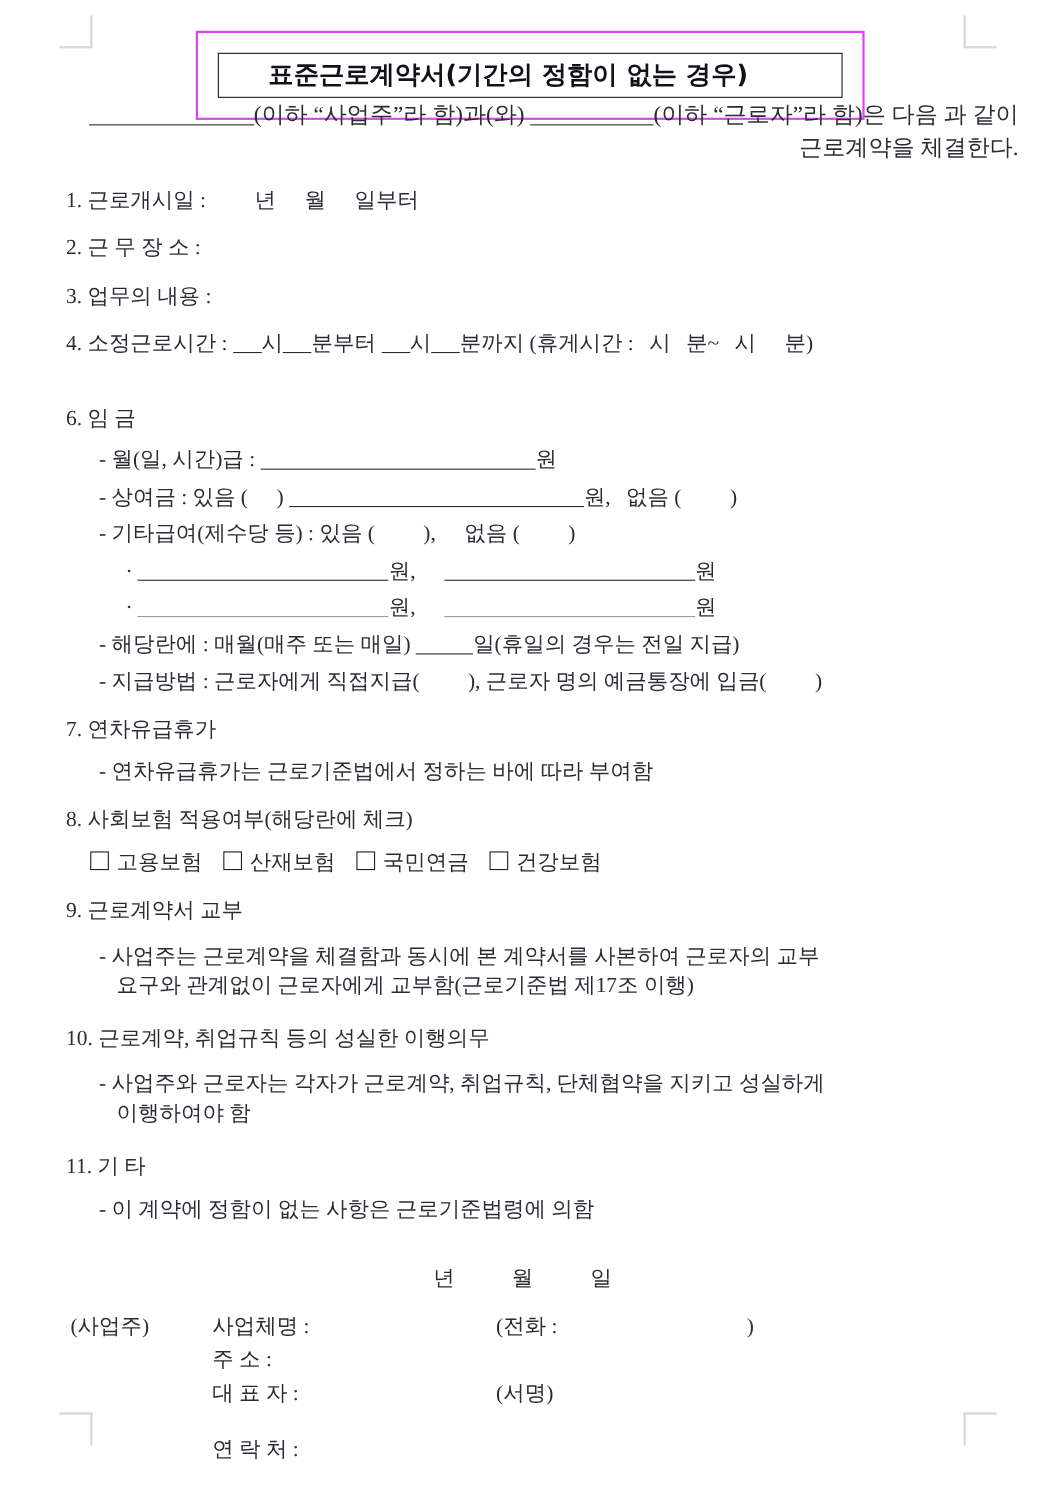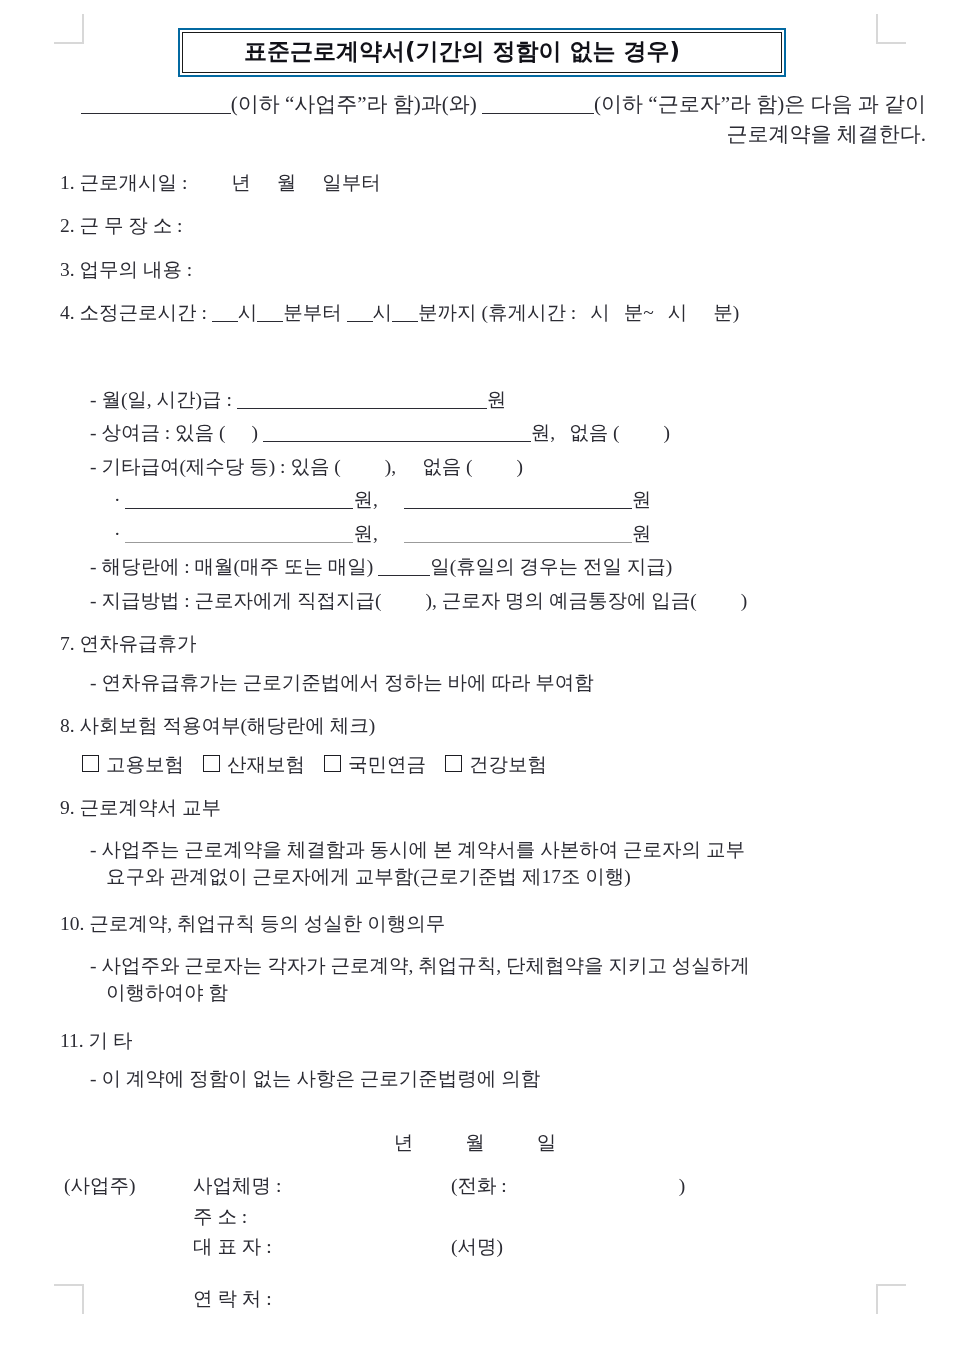--- a/index.html
+++ b/index.html
@@ -38,22 +38,22 @@
     padding: 0;
   }
 
   .title-wrap {
     position: absolute;
     left: 178px;
     top: 28px;
     width: 608px;
   }
   .title-box {
-    border: 2px solid #0369a1;
-    padding: 2px;
+    border: 2px solid #d946ef;
+    padding: 18px;
   }
   .title-inner {
     border: 1px solid #1a1a1a;
     text-align: center;
     padding: 3px 0 5px 0;
     position: relative;
   }
   .title-text {
     font-family: "DejaVu Sans", "Liberation Sans", sans-serif;
     font-weight: bold;
@@ -213,20 +213,21 @@
 
     <div class="gap-l"></div>
 
     <div class="item"><span class="num">4.</span> <span>소정근로시간 :</span> <span class="ul ul-s"></span><span>시</span><span class="ul ul-s"></span><span>분부터</span> <span class="ul ul-s"></span><span>시</span><span class="ul ul-s"></span><span>분까지</span> <span>(휴게시간 :</span><span class="sp sp-s"></span><span>시</span><span class="sp sp-s"></span><span>분~</span><span class="sp sp-s"></span><span>시</span><span class="sp sp-m"></span><span>분)</span></div>
 
     <div class="gap-l"></div>
 
 
     <div class="gap-l"></div>
 
+    <div class="item"><span class="num">6.</span> <span>임  금</span></div>
 
     <div class="gap-m"></div>
 
     <div class="sub"><span>-</span> <span>월(일, 시간)급 :</span> <span class="ul ul-money"></span><span>원</span></div>
 
     <div class="gap-s"></div>
 
     <div class="sub"><span>-</span> <span>상여금 : 있음 (</span><span class="sp sp-m"></span><span>)</span> <span class="ul ul-money2"></span><span>원,</span><span class="sp sp-s"></span><span>없음 (</span><span class="sp sp-l"></span><span>)</span></div>
 
     <div class="gap-s"></div>

